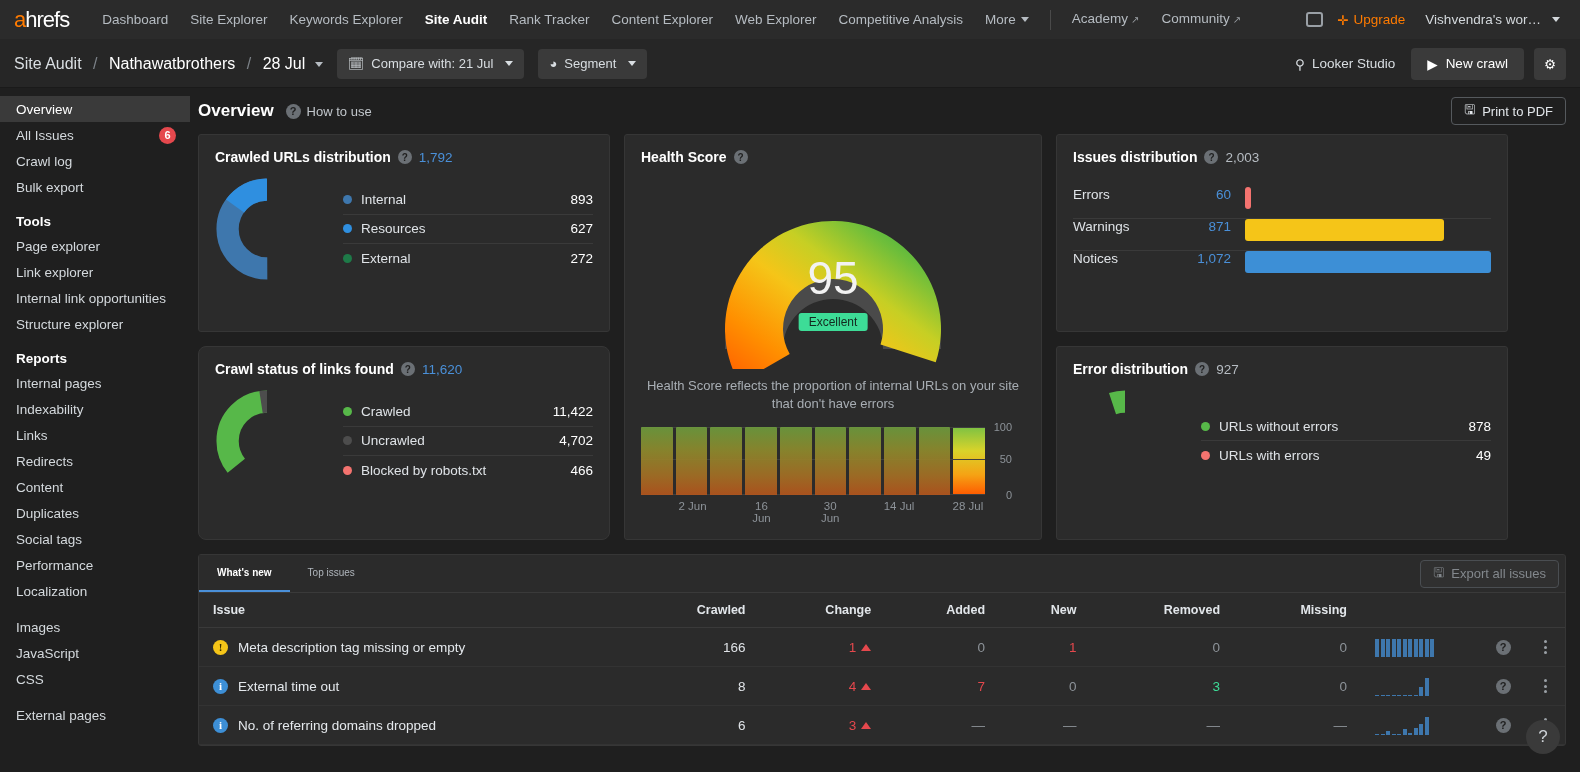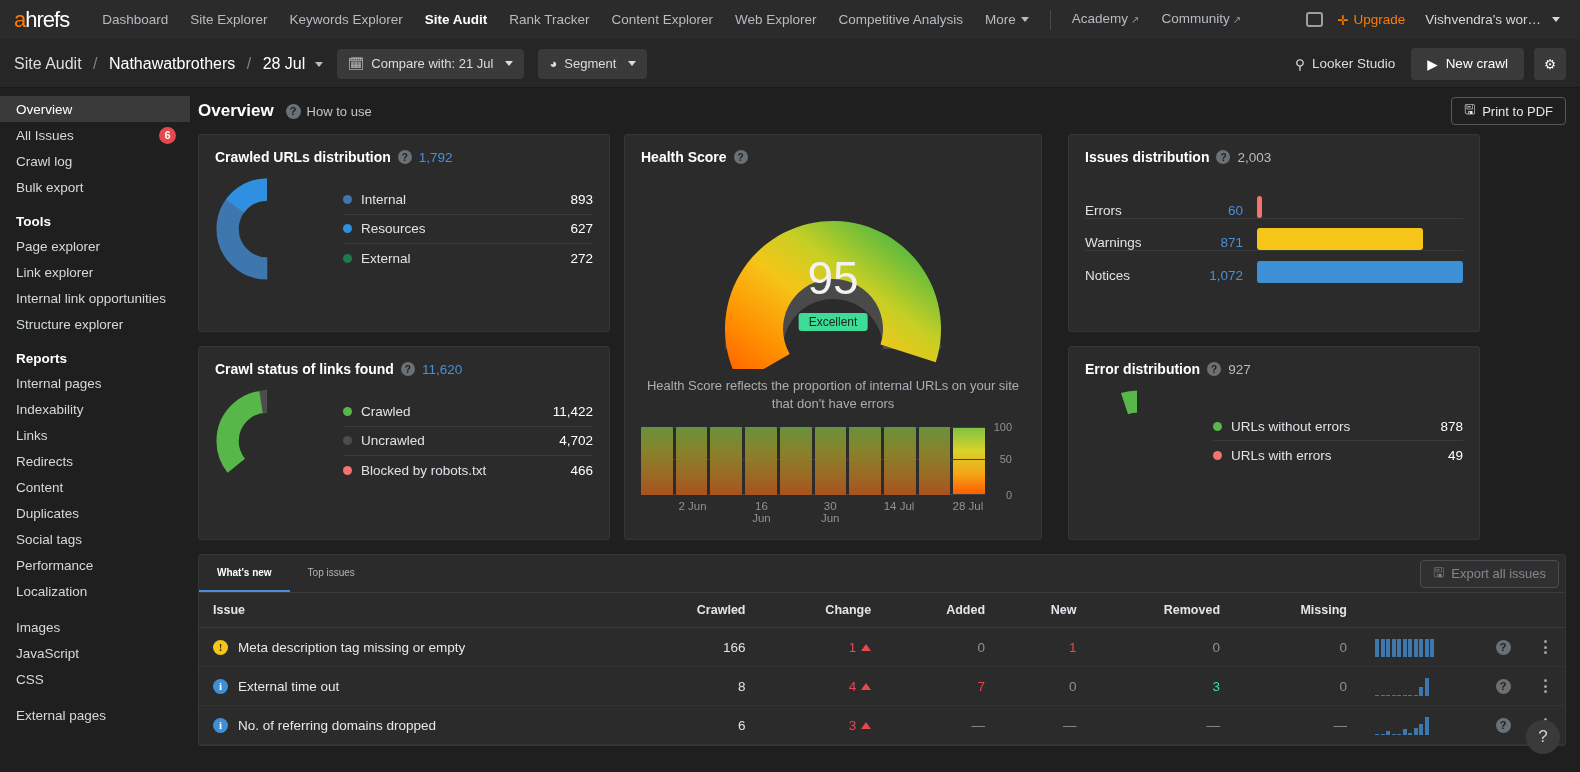--- a/index.html
+++ b/index.html
@@ -112,21 +112,21 @@
   
   .hist { display:flex; align-items:flex-end; height:68px; gap:3px; margin-top:14px; position:relative; padding-right:40px;}
   .hist .bar { flex:1; border-radius:1px 1px 0 0; }
   .hist-axis { position:absolute; right:0; top:0; bottom:0; width:36px; font-size:11px; color:#8d9399; }
   .hist-axis span { position:absolute; right:13px; }
   .hist-labels { display:flex; font-size:11.5px; color:#8d9399; margin-top:5px; padding-right:40px;}
   .hist-labels span { flex:1; text-align:center; }
   .gridline { position:absolute; left:0; right:40px; height:1px; background:#3f3f3f; }
 
   
-  .ibar-row { display:flex; align-items:flex-end; height:32px; border-bottom:1px solid #3a3a3a; font-size:13.5px;}
+  .ibar-row { display:flex; align-items:flex-start; height:32px; border-bottom:1px solid #3a3a3a; font-size:13.5px;}
   .ibar-row:last-child{border-bottom:none;}
   .ibar-label { width:110px; color:#dfe3e7; }
   .ibar-val { width:48px; text-align:right; color:#4a90d9; margin-right:14px;}
   .ibar-track { flex:1; height:22px; display:flex; align-items:center;}
   .ibar-fill { height:22px; border-radius:3px; }
 
   
   .tabs { display:flex; border-bottom:1px solid #3a3a3a; }
   .tab {
     font-size:10px; padding:12px 18px; color:#b0b6bc; cursor:pointer; border-bottom:2px solid transparent;text-align:center;
@@ -345,21 +345,21 @@
                 </div>
                 <div class="legend-row">
                   <span class="dot" style="background:#1e7a48"></span>
                   <span>External</span>
                   <span class="legend-val">272</span>
                 </div>
               </div>
           </div>
         </div>
 
-        <div class="card" style="height:194px;">
+        <div class="card" style="height:194px;border-radius:8px;">
           <div class="card-title">
             <span>Crawl status of links found</span>
             <span class="qmark">?</span>
             <span class="card-total">11,620</span>
           </div>
           <div class="donut-row">
             <svg width="104" height="104" viewBox="0 0 42 42" id="donut-status">
                 <circle cx="21" cy="21" r="15.9155" fill="none" stroke="#57b849" stroke-width="9" stroke-dasharray="64.100 100.00003575641671" stroke-dashoffset="100.000" transform="rotate(-90 21 21)"></circle>
                 <circle cx="21" cy="21" r="15.9155" fill="none" stroke="#4d4d4d" stroke-width="9" stroke-dasharray="33.300 100.00003575641671" stroke-dashoffset="35.900" transform="rotate(-90 21 21)"></circle>
                 <circle cx="21" cy="21" r="15.9155" fill="none" stroke="#f4736f" stroke-width="9" stroke-dasharray="2.600 100.00003575641671" stroke-dashoffset="2.600" transform="rotate(-90 21 21)"></circle>
@@ -443,21 +443,21 @@
               <span></span>
               <span>30 Jun</span>
               <span></span>
               <span>14 Jul</span>
               <span></span>
               <span>28 Jul</span>
             </div>
         </div>
       </div>
 
-      <div class="col" style="width:412px;margin-left:12px;">
+      <div class="col" style="width:452px;">
 
         <div class="card" style="height:198px;">
           <div class="card-title">
             <span>Issues distribution</span>
             <span class="qmark">?</span>
             <span class="card-total grey">2,003</span>
           </div>
           <div style="margin-top:22px;" id="issues-bars">
               <div class="ibar-row">
                 <span class="ibar-label">Errors</span>

